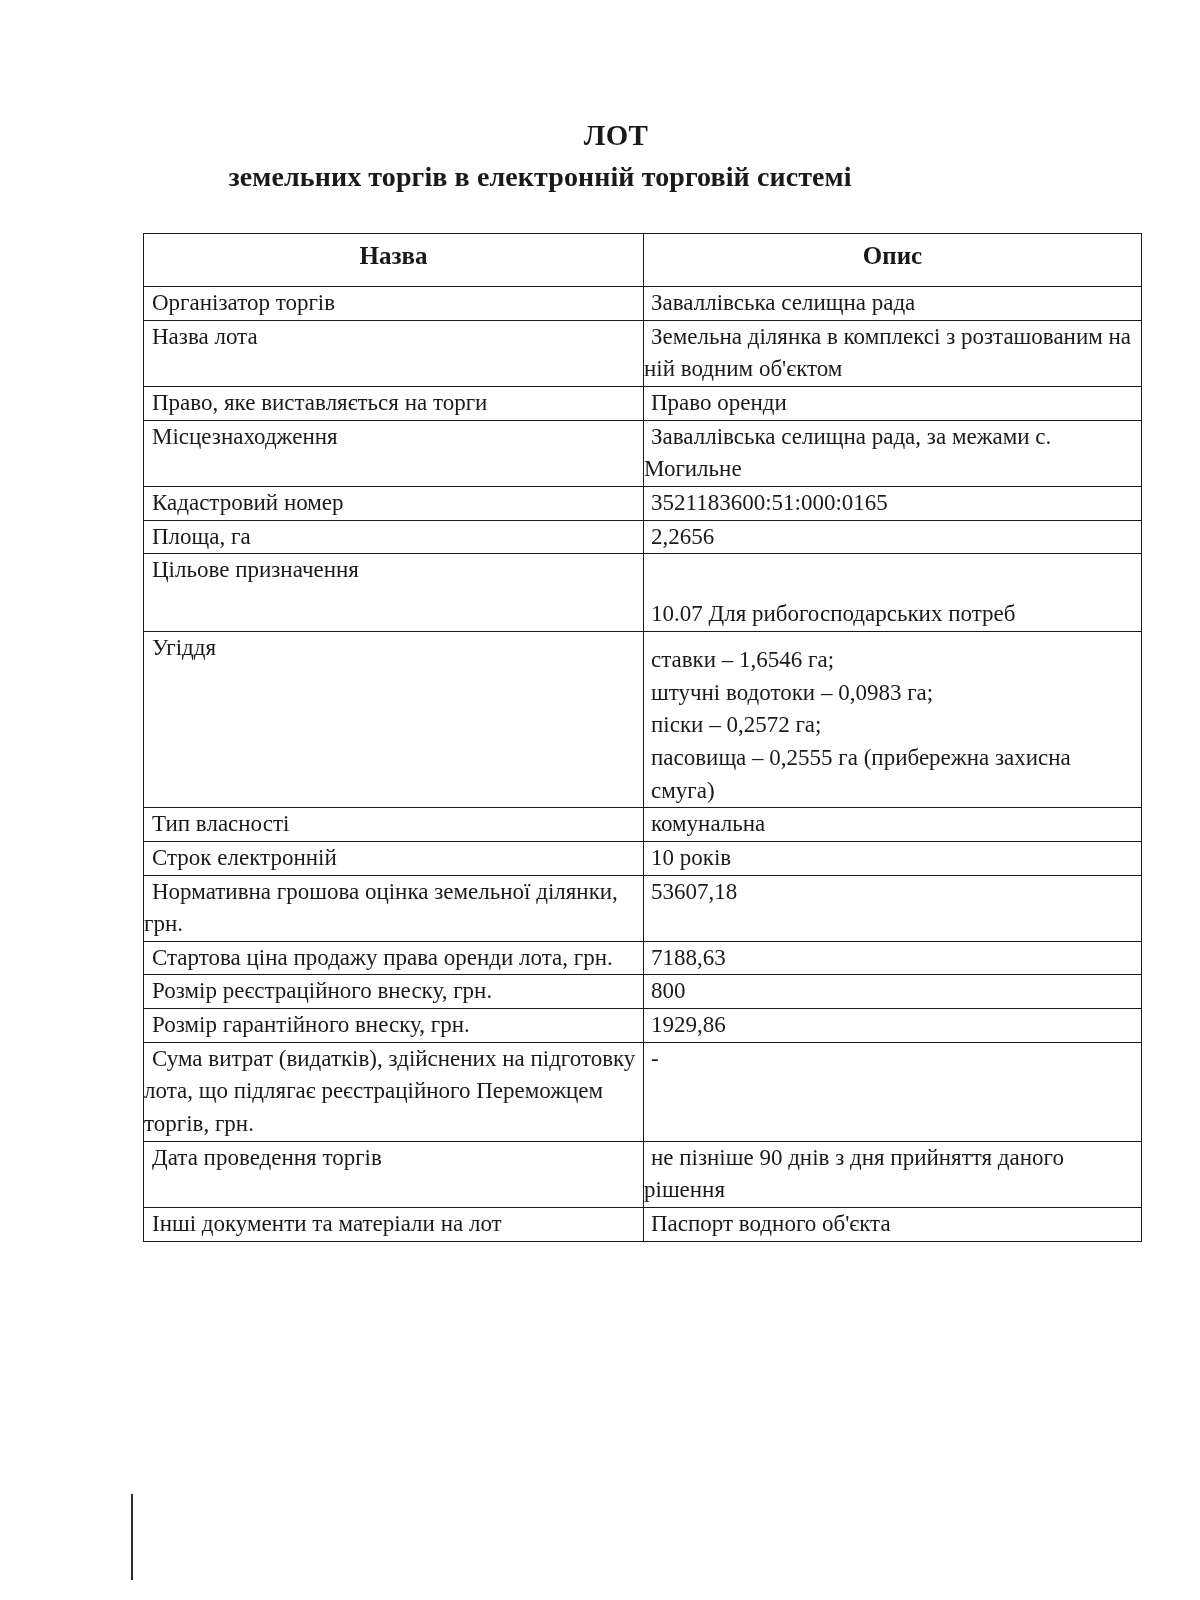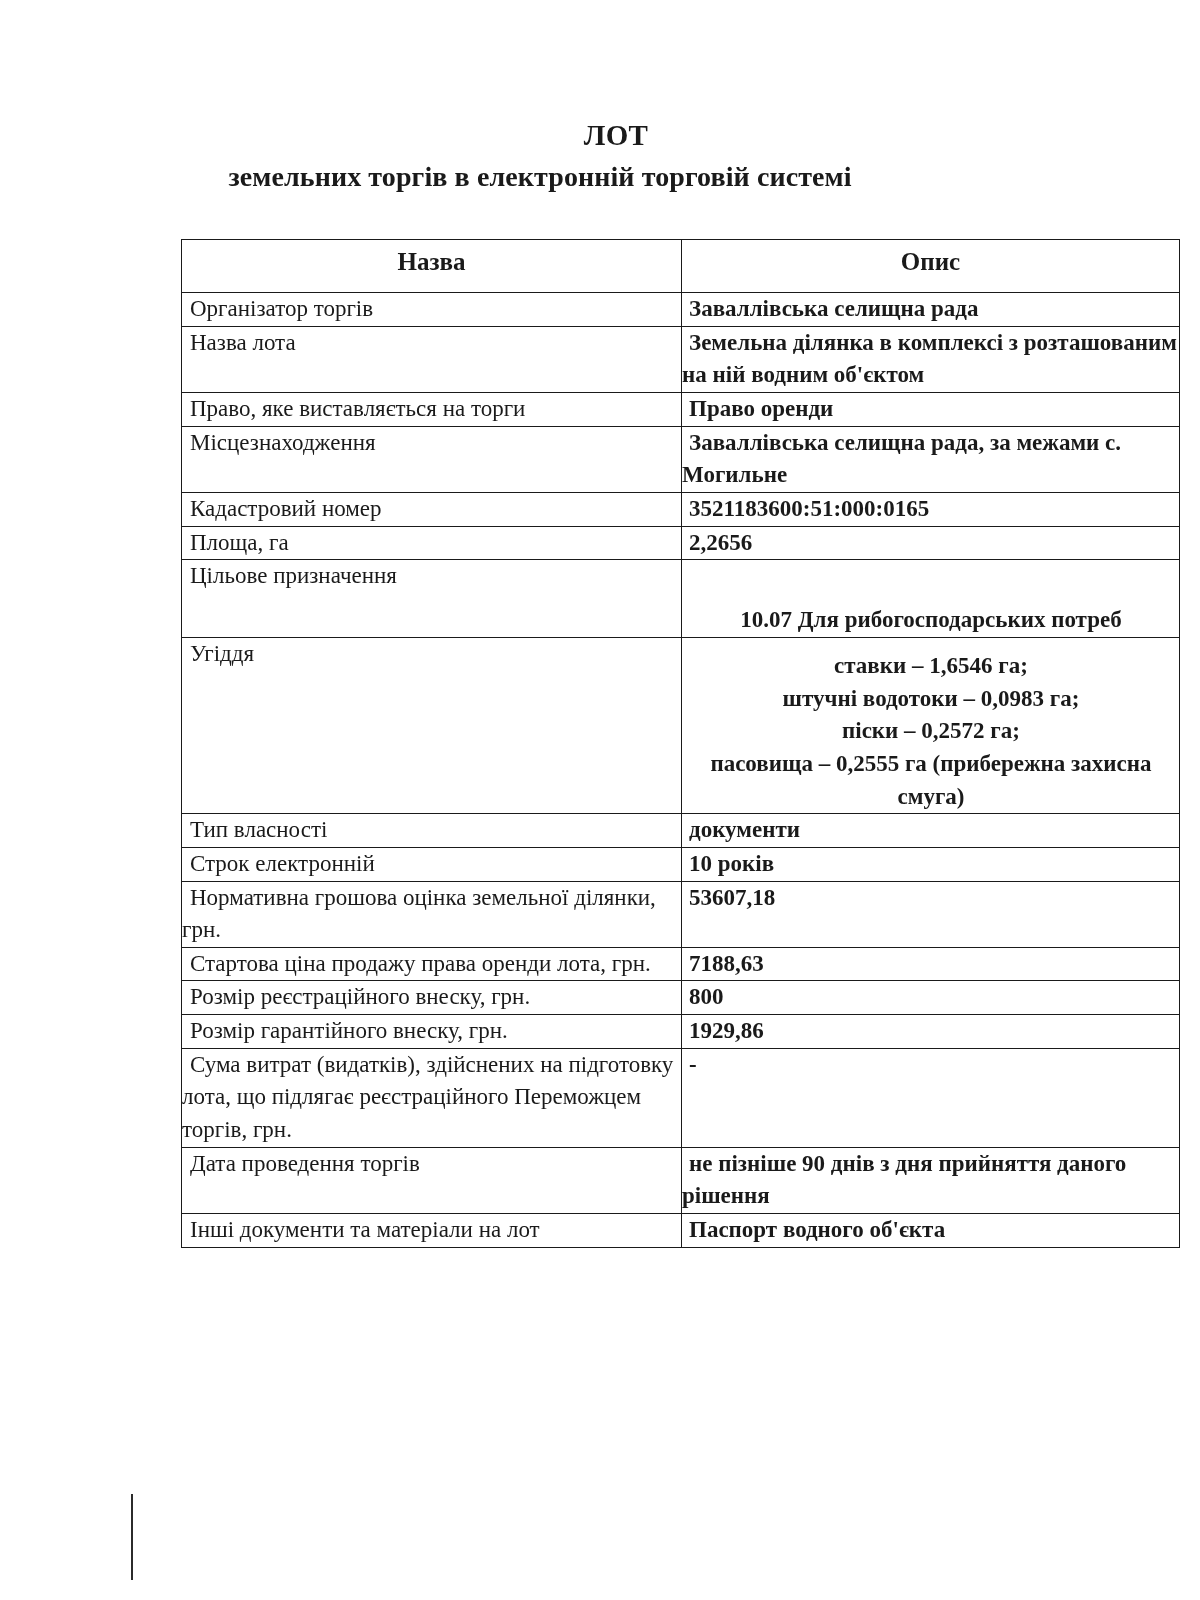--- a/index.html
+++ b/index.html
@@ -47,26 +47,25 @@
     font-size: 28px;
     font-weight: bold;
     letter-spacing: 0.1px;
     line-height: 1.18;
   }
 
   
   .lot-table {
     position: absolute;
     left: 143px;
-    top: 239px;
+    top: 233px;
     width: 998px;
     border-collapse: collapse;
     table-layout: fixed;
     font-size: 23px;
-    margin-left: 38px;
   }
   .lot-table col.c-name { width: 500px; }
   .lot-table col.c-desc { width: 498px; }
 
   .lot-table th,
   .lot-table td {
     border: 1.6px solid #1a1a1a;
     padding: 0;
     vertical-align: top;
     line-height: 1.42;
@@ -78,25 +77,23 @@
     font-weight: bold;
     font-size: 25px;
     height: 42px;
     padding: 4px 8px 6px 8px;
   }
 
   .cell-inner {
     padding: 2px 6px 0 8px;
     min-height: 30px;
     white-space: pre-line;
-    text-align: center;
   }
   .cell-inner.pad-desc {
     padding-left: 7px;
-    font-weight: bold;
   }
 
   
   .r-h38 .cell-inner { min-height: 32px; }
 
   
   .push-down {
     display: block;
     padding-top: 44px;
   }
@@ -210,21 +207,21 @@
 піски – 0,2572 га;
 пасовища – 0,2555 га (прибережна захисна смуга)</span>
         </td>
       </tr>
 
       <tr class="r-h38">
         <td>
           <span class="cell-inner">Тип власності</span>
         </td>
         <td>
-          <span class="cell-inner pad-desc">документи</span>
+          <span class="cell-inner pad-desc">комунальна</span>
         </td>
       </tr>
 
 
       <tr class="r-h38">
         <td>
           <span class="cell-inner">Строк електронній</span>
         </td>
         <td>
           <span class="cell-inner pad-desc">10 років</span>

